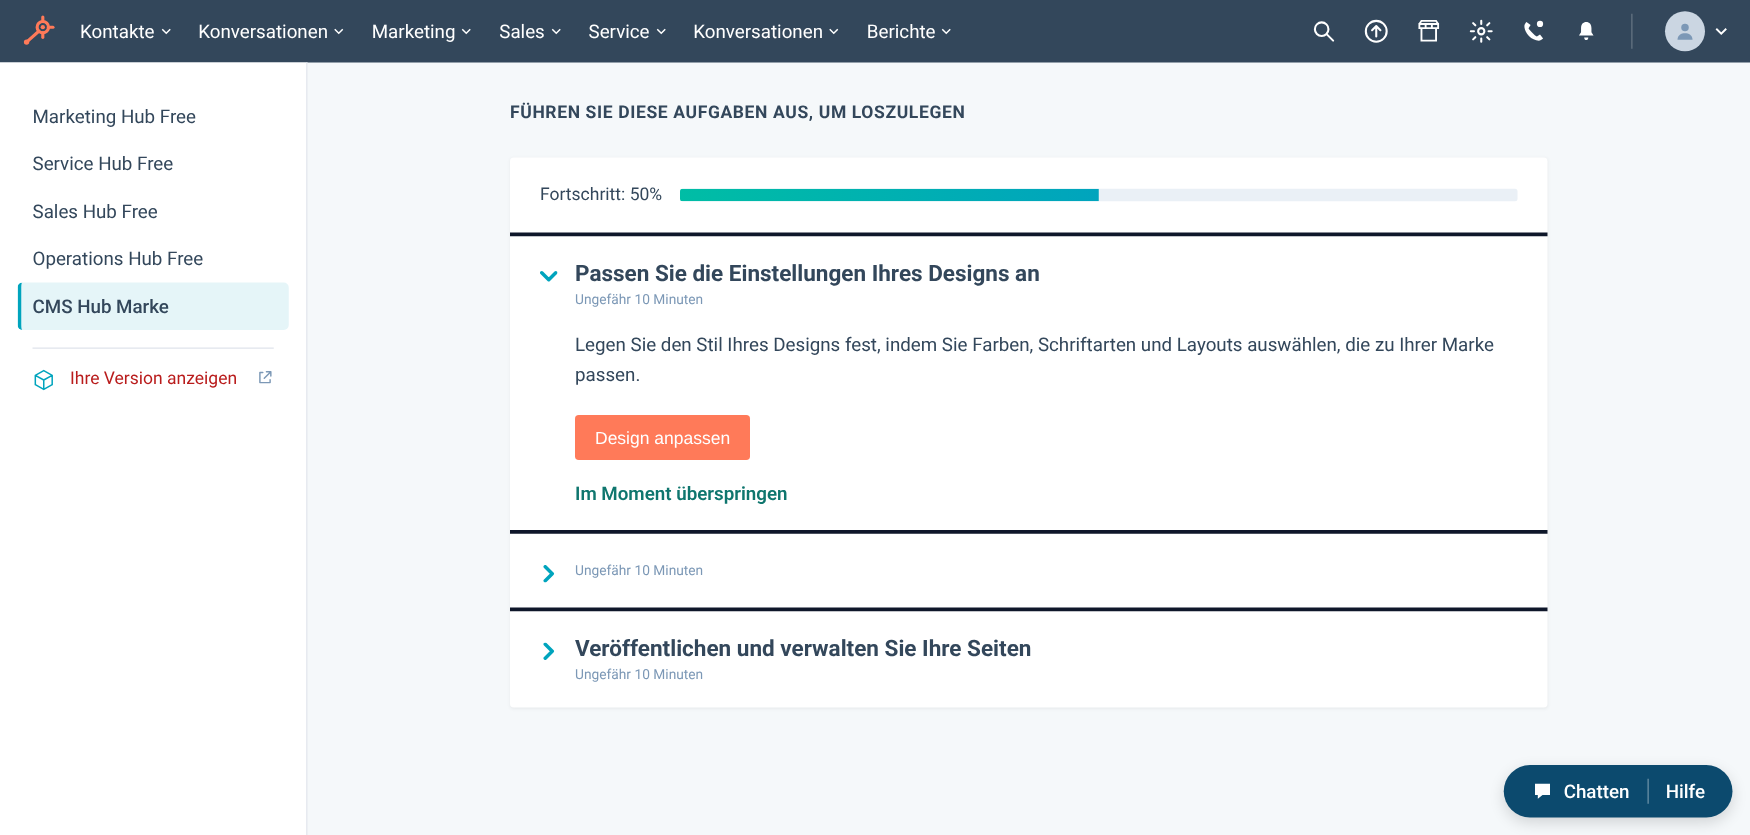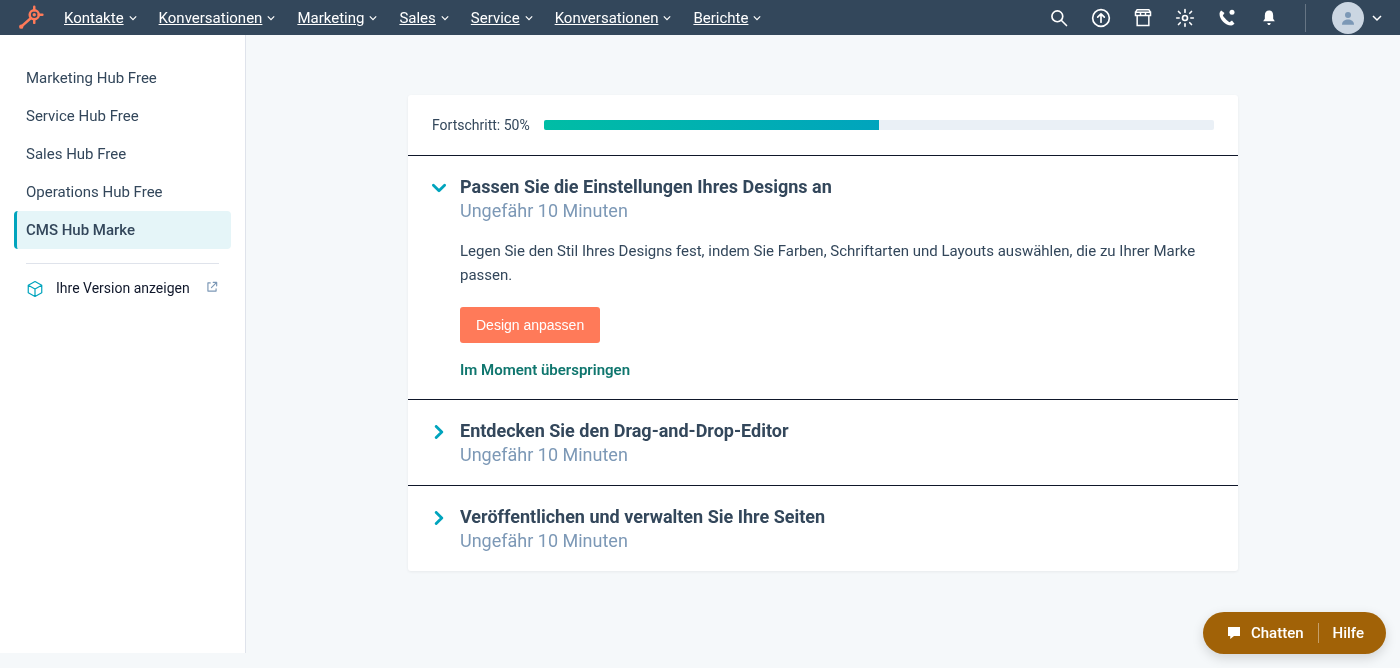--- a/index.html
+++ b/index.html
@@ -1,20 +1,20 @@
 <!DOCTYPE html>
 <html><head>
 <meta charset="utf-8">
 <style>
   * { box-sizing: border-box; margin: 0; padding: 0; }
   html, body { height: 100%; font-family: -apple-system, BlinkMacSystemFont, "Segoe UI", Roboto, "Helvetica Neue", Arial, sans-serif; color: #33475b; }
   body { background: #f5f8fa; overflow: hidden; }
 
   
-  .topnav { height: 35px; background: #33475b; display: flex; align-items: center; padding: 0 18px; color: #fff; text-decoration: underline; }
+  .topnav { height: 50px; background: #33475b; display: flex; align-items: center; padding: 0 18px; color: #fff; }
   .brand { display: flex; align-items: center; margin-right: 20px; }
   .brand svg { width: 26px; height: 26px; }
   .nav-items { display: flex; align-items: center; gap: 22px; }
   .nav-item { display: flex; align-items: center; gap: 5px; font-size: 15px; color: #fff; cursor: pointer; font-weight: 400; }
   .nav-item .caret { width: 8px; height: 8px; }
   .nav-right { display: flex; align-items: center; gap: 22px; margin-left: auto; }
   .nav-icon { width: 20px; height: 20px; display: flex; align-items: center; justify-content: center; cursor: pointer; color: #fff; }
   .nav-divider { width: 1px; height: 28px; background: rgba(255,255,255,0.25); margin: 0 4px; }
   .avatar-group { display: flex; align-items: center; gap: 8px; cursor: pointer; }
   .avatar { width: 32px; height: 32px; border-radius: 50%; background: #cbd6e2; display: flex; align-items: center; justify-content: center; }
@@ -22,49 +22,49 @@
 
   
   .layout { display: flex; height: calc(100% - 50px); }
   .sidebar { width: 246px; background: #fff; border-right: 1px solid #dfe3eb; padding: 24px 14px 24px 14px; }
   .sidebar h1 { font-size: 22px; font-weight: 700; color: #33475b; margin: 0 0 22px 12px; }
   .side-item { padding: 10px 12px; font-size: 15px; color: #33475b; border-radius: 4px; cursor: pointer; }
   .side-item.active { background: #e5f5f8; border-left: 3px solid #00a4bd; padding-left: 9px; font-weight: 500; }
   .side-sep { height: 1px; background: #dfe3eb; margin: 14px 12px; }
   .side-version { display: flex; align-items: flex-start; gap: 12px; padding: 0 12px; cursor: pointer; }
   .side-version .cube { width: 18px; height: 18px; flex-shrink: 0; margin-top: 2px; }
-  .side-version .text { font-size: 14px; color: #0f172a; line-height: 1.5; flex: 1; }
+  .side-version .text { font-size: 14px; color: #b91c1c; line-height: 1.5; flex: 1; }
   .side-version .ext { width: 14px; height: 14px; flex-shrink: 0; margin-top: 2px; }
 
   
   .main { flex: 1; overflow-y: auto; padding: 32px 0 80px 0; }
   .center { max-width: 830px; margin: 0 auto; }
   .header-text { text-transform: uppercase; font-size: 14px; font-weight: 700; color: #33475b; letter-spacing: 0.5px; }
   .sub-text { font-size: 14px; color: #7c98b6; margin-top: 6px; }
 
   .card { background: #fff; border-radius: 3px; box-shadow: 0 1px 3px rgba(0,0,0,0.06); margin-top: 28px; padding: 0; }
   .progress-row { padding: 22px 24px; display: flex; align-items: center; gap: 14px; }
   .progress-label { font-size: 14px; color: #33475b; }
   .progress-label b { font-weight: 400; }
   .progress-bar { flex: 1; height: 10px; background: #eaf0f6; border-radius: 2px; overflow: hidden; }
   .progress-fill { height: 100%; width: 50%; background: linear-gradient(90deg, #00bda5, #00a4bd); }
 
-  .task { border-top: 1px solid #0f172a; padding: 20px 24px; }
+  .task { border-top: 3px solid #0f172a; padding: 20px 24px; }
   .task-head { display: flex; align-items: flex-start; gap: 14px; cursor: pointer; }
   .chev { width: 14px; height: 14px; flex-shrink: 0; margin-top: 5px; color: #00a4bd; }
   .task-title { font-size: 18px; font-weight: 700; color: #33475b; }
-  .task-dur { font-size: 18px; color: #7c98b6; margin-top: 3px; }
+  .task-dur { font-size: 11px; color: #7c98b6; margin-top: 3px; }
   .task-body { padding: 18px 0 0 28px; }
   .task-desc { font-size: 15px; color: #33475b; line-height: 1.6; }
   .task-actions { margin-top: 20px; }
   .btn-primary { background: #ff7a59; color: #fff; border: none; padding: 10px 16px; border-radius: 3px; font-size: 14px; font-weight: 500; cursor: pointer; }
   .skip-link { display: block; margin-top: 18px; color: #0f766e; font-weight: 600; font-size: 15px; cursor: pointer; }
 
   
-  .help-bubble { position: fixed; right: 14px; bottom: 14px; background: #a16207; border-radius: 999px; display: flex; align-items: center; padding: 8px 8px 8px 8px; color: #fff; box-shadow: 0 4px 12px rgba(0,0,0,0.15); cursor: pointer; }
+  .help-bubble { position: fixed; right: 14px; bottom: 14px; background: #0c4a6e; border-radius: 999px; display: flex; align-items: center; padding: 8px 8px 8px 8px; color: #fff; box-shadow: 0 4px 12px rgba(0,0,0,0.15); cursor: pointer; }
   .help-part { display: flex; align-items: center; padding: 4px 14px; font-size: 15px; font-weight: 500; }
   .help-part.first { gap: 8px; }
   .help-sep { width: 1px; height: 20px; background: rgba(255,255,255,0.4); }
   .chat-icon { width: 18px; height: 18px; }
 
   svg { display: block; }
 </style>
 </head>
 <body>
 
@@ -191,20 +191,21 @@
         </svg>
       <div class="text">Ihre Version anzeigen</div>
       <svg class="ext" viewBox="0 0 24 24">
           <path d="M14 4 L20 4 L20 10 M20 4 L11 13 M9 5 L5 5 L5 19 L19 19 L19 15" fill="none" stroke="#7c98b6" stroke-width="2" stroke-linecap="round" stroke-linejoin="round"></path>
         </svg>
     </div>
   </div>
 
   <div class="main">
     <div class="center">
+      <div class="header-text">FÜHREN SIE DIESE AUFGABEN AUS, UM LOSZULEGEN</div>
 
       <div class="card">
         <div class="progress-row">
           <div class="progress-label">
             <span>Fortschritt:</span> <b>50%</b>
           </div>
           <div class="progress-bar">
             <div class="progress-fill" style="width: 50%;"></div>
           </div>
         </div>
@@ -227,21 +228,20 @@
             </div>
           </div>
         </div>
 
         <div class="task">
           <div class="task-head">
             <svg class="chev" viewBox="0 0 10 10">
                 <path d="M3 1 L7 5 L3 9" fill="none" stroke="#00a4bd" stroke-width="2" stroke-linecap="round" stroke-linejoin="round"></path>
               </svg>
             <div>
-              <div class="task-title">Entdecken Sie den Drag-and-Drop-Editor</div>
               <div class="task-dur">Ungefähr 10 Minuten</div>
             </div>
           </div>
         </div>
 
         <div class="task">
           <div class="task-head">
             <svg class="chev" viewBox="0 0 10 10">
                 <path d="M3 1 L7 5 L3 9" fill="none" stroke="#00a4bd" stroke-width="2" stroke-linecap="round" stroke-linejoin="round"></path>
               </svg>

